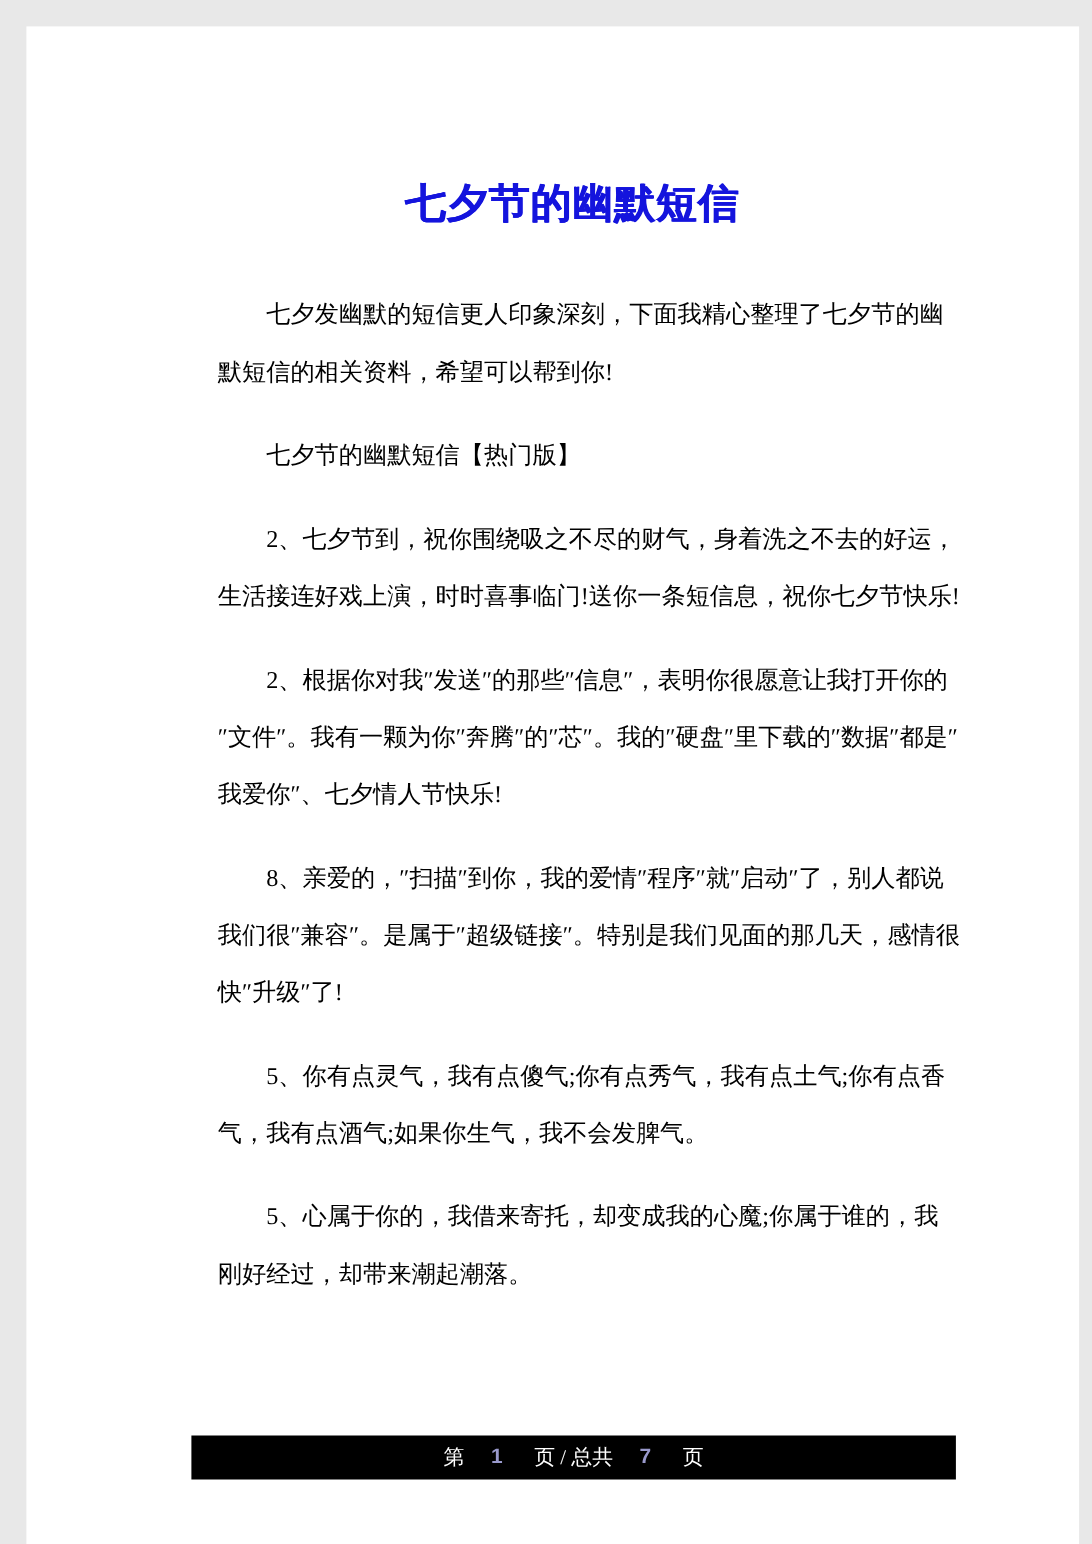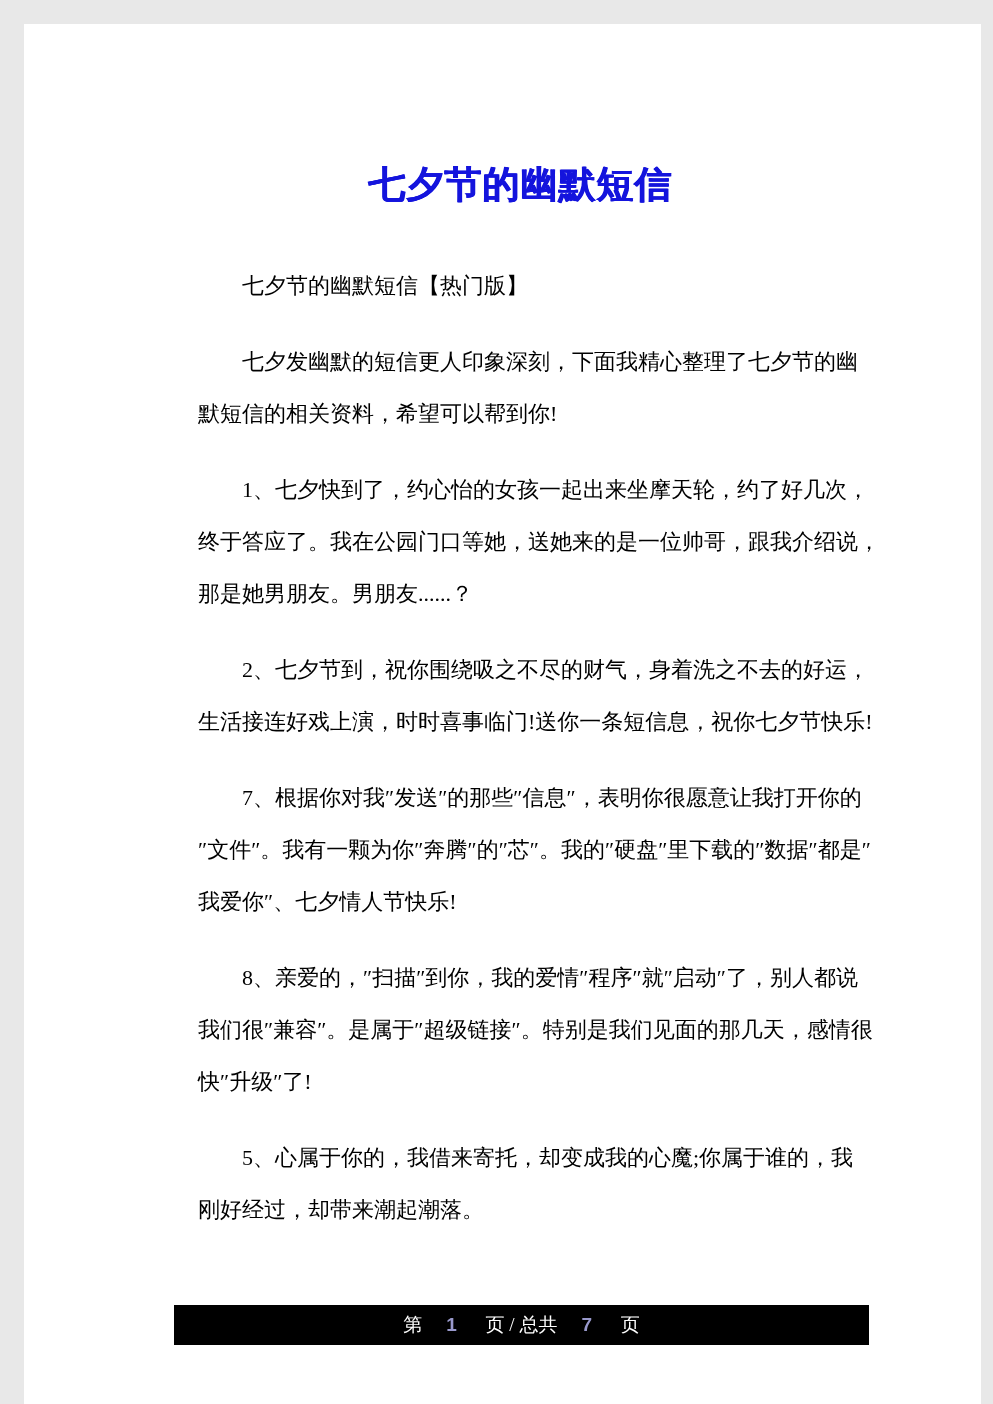--- a/index.html
+++ b/index.html
@@ -61,34 +61,33 @@
   }
 </style>
 </head>
 <body>
 
 <div class="page">
 
   <div class="doc-title">七夕节的幽默短信</div>
 
   <div class="doc-body">
-    <p>七夕节的幽默短信【热门版】</p>
     <p>七夕发幽默的短信更人印象深刻，下面我精心整理了七夕节的幽
 默短信的相关资料，希望可以帮到你!</p>
-    <p>1、七夕快到了，约心怡的女孩一起出来坐摩天轮，约了好几次，
-终于答应了。我在公园门口等她，送她来的是一位帅哥，跟我介绍说，
-那是她男朋友。男朋友......？</p>
+    <p>七夕节的幽默短信【热门版】</p>
     <p>2、七夕节到，祝你围绕吸之不尽的财气，身着洗之不去的好运，
 生活接连好戏上演，时时喜事临门!送你一条短信息，祝你七夕节快乐!</p>
-    <p>7、根据你对我″发送″的那些″信息″，表明你很愿意让我打开你的
+    <p>2、根据你对我″发送″的那些″信息″，表明你很愿意让我打开你的
 ″文件″。我有一颗为你″奔腾″的″芯″。我的″硬盘″里下载的″数据″都是″
 我爱你″、七夕情人节快乐!</p>
     <p>8、亲爱的，″扫描″到你，我的爱情″程序″就″启动″了，别人都说
 我们很″兼容″。是属于″超级链接″。特别是我们见面的那几天，感情很
 快″升级″了!</p>
+    <p>5、你有点灵气，我有点傻气;你有点秀气，我有点土气;你有点香
+气，我有点酒气;如果你生气，我不会发脾气。</p>
     <p>5、心属于你的，我借来寄托，却变成我的心魔;你属于谁的，我
 刚好经过，却带来潮起潮落。</p>
   </div>
 
   <div class="page-footer">
     <span>第</span><span class="num">1</span><span> 页 / 总共</span><span class="num">7</span><span> 页</span>
   </div>
 
 </div>
 

